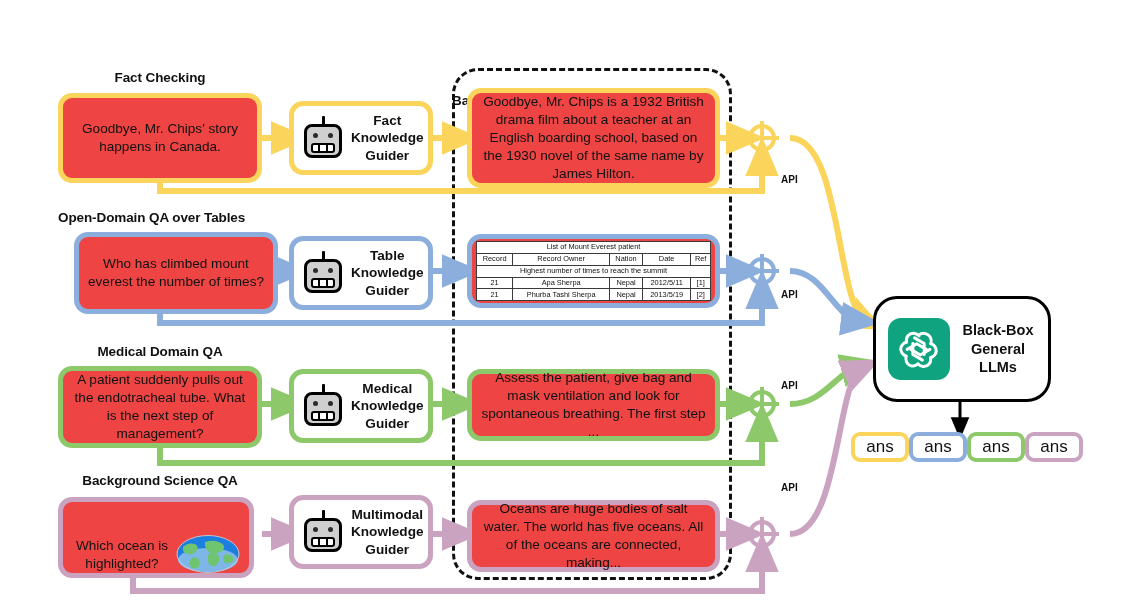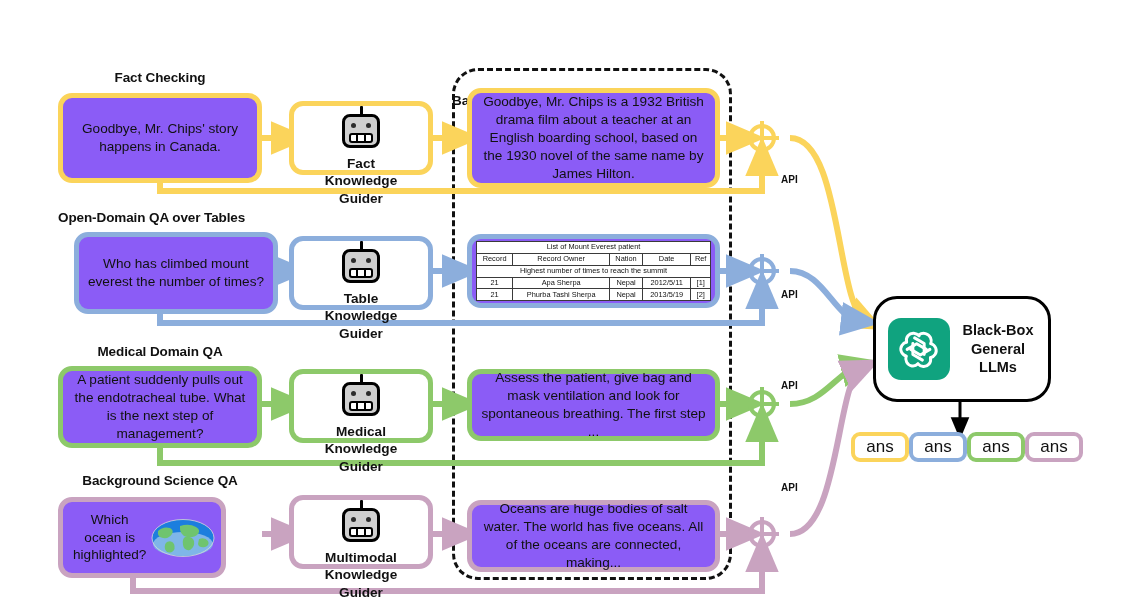--- a/index.html
+++ b/index.html
@@ -6,29 +6,28 @@
   body{width:1142px;height:608px;font-family:"Liberation Sans",sans-serif;}
   #stage{position:relative;width:1142px;height:608px;overflow:hidden;background:#fff;}
   .abs{position:absolute;box-sizing:border-box;}
 
   
   .sec-title{
     font-size:13.5px;font-weight:bold;color:#111;letter-spacing:-0.1px;
     white-space:nowrap;
   }
   .qbox,.dbox{
-    border-style:solid;border-width:5px;border-radius:14px;background:#8b5cf6;
+    border-style:solid;border-width:5px;border-radius:14px;background:#ef4444;
     display:flex;align-items:center;justify-content:center;text-align:center;
     font-size:13.6px;color:#111;line-height:1.32;padding:4px 8px;
   }
   .guider{
     border-style:solid;border-width:5px;border-radius:14px;background:#fff;
     display:flex;align-items:center;justify-content:flex-start;gap:7px;
     padding:0 8px;
-    flex-direction:column;
   }
   .guider .glabel{
     font-size:13.6px;font-weight:bold;color:#111;line-height:1.28;text-align:center;
     flex:1;
   }
 
   
   .robot{position:relative;width:42px;height:44px;flex:0 0 42px;}
   .robot .ant{position:absolute;left:20px;top:0;width:3px;height:9px;background:#000;border-radius:1px;}
   .robot .head{position:absolute;left:2px;top:8px;width:38px;height:34px;
@@ -256,21 +255,21 @@
   <div class="abs dbox" style="left:467px;top:369px;width:253px;height:72px;border-color:#8DC96A;">Assess the patient, give bag and mask ventilation and look for spontaneous breathing. The first step ...</div>
 
   <div class="plus" style="left:748px;top:390px;color:#8DC96A;">
       <i class="c"></i>
       <i class="h"></i>
       <i class="v"></i>
     </div>
   <div class="abs api-label" style="left:781px;top:380px;">API</div>
 
   <div class="abs sec-title" style="left:60px;top:473px;width:200px;text-align:center;">Background Science QA</div>
-  <div class="abs qbox" style="left:58px;top:497px;width:168px;height:81px;border-color:#C9A3C0;gap:6px;justify-content:space-between;padding:0 10px;">
+  <div class="abs qbox" style="left:58px;top:497px;width:196px;height:81px;border-color:#C9A3C0;gap:6px;justify-content:space-between;padding:0 10px;align-items:flex-end;">
     <span style="text-align:center;flex:1;">Which ocean is highlighted?</span>
     <svg class="globe" viewBox="0 0 62 38">
       <ellipse cx="31" cy="19" rx="31" ry="18.5" fill="#1c7ede"></ellipse>
       <ellipse cx="31" cy="25" rx="30" ry="12" fill="#7fb6e8"></ellipse>
       <path d="M6 12 q5 -5 12 -3 q4 2 2 6 q-3 5 -9 4 q-6 -1 -5 -7z" fill="#6fc46f"></path>
       <path d="M15 23 q5 -2 7 2 q2 5 -2 8 q-5 2 -7 -3 q-1 -5 2 -7z" fill="#6fc46f"></path>
       <path d="M28 7 q9 -3 16 1 q5 3 2 7 q-4 4 -11 3 q-8 -2 -7 -11z" fill="#6fc46f"></path>
       <path d="M33 18 q7 -1 9 4 q1 6 -4 9 q-6 1 -7 -5 q-1 -6 2 -8z" fill="#6fc46f"></path>
       <path d="M47 20 q6 -2 9 2 q2 4 -3 6 q-6 1 -7 -3z" fill="#6fc46f"></path>
       <ellipse cx="31" cy="19" rx="31" ry="18.5" fill="none" stroke="#d8d8d8" stroke-width="0.8"></ellipse>

